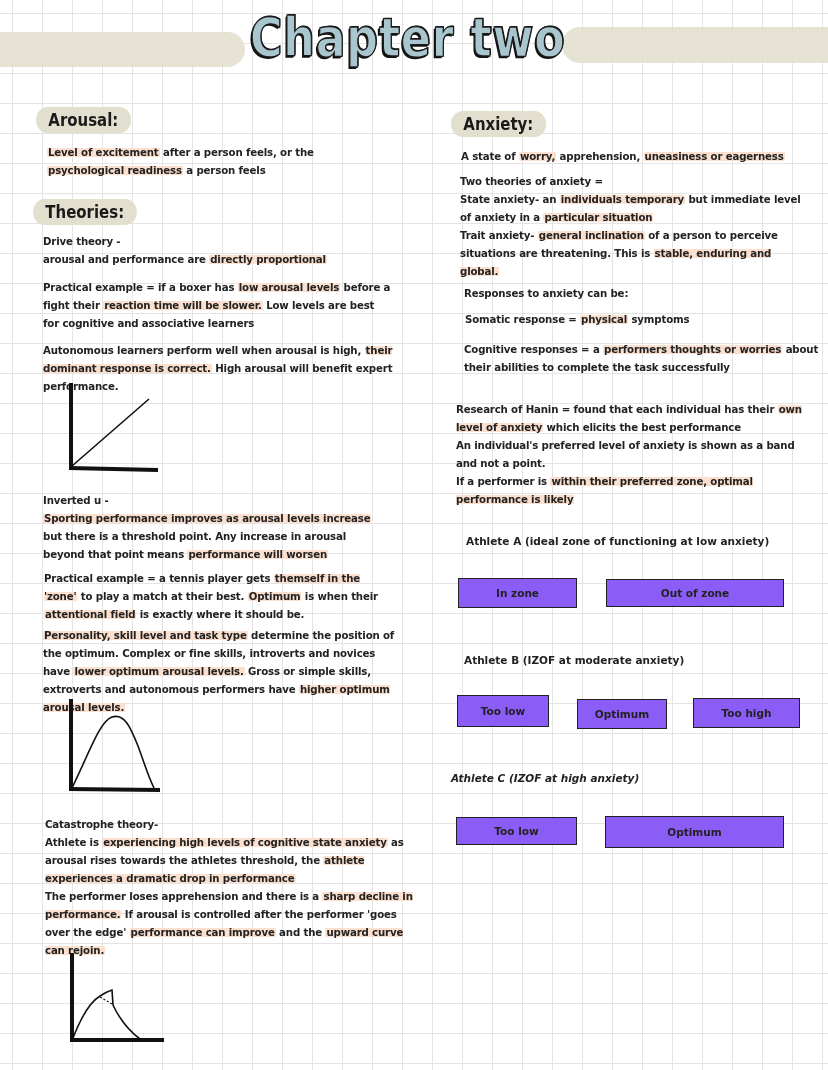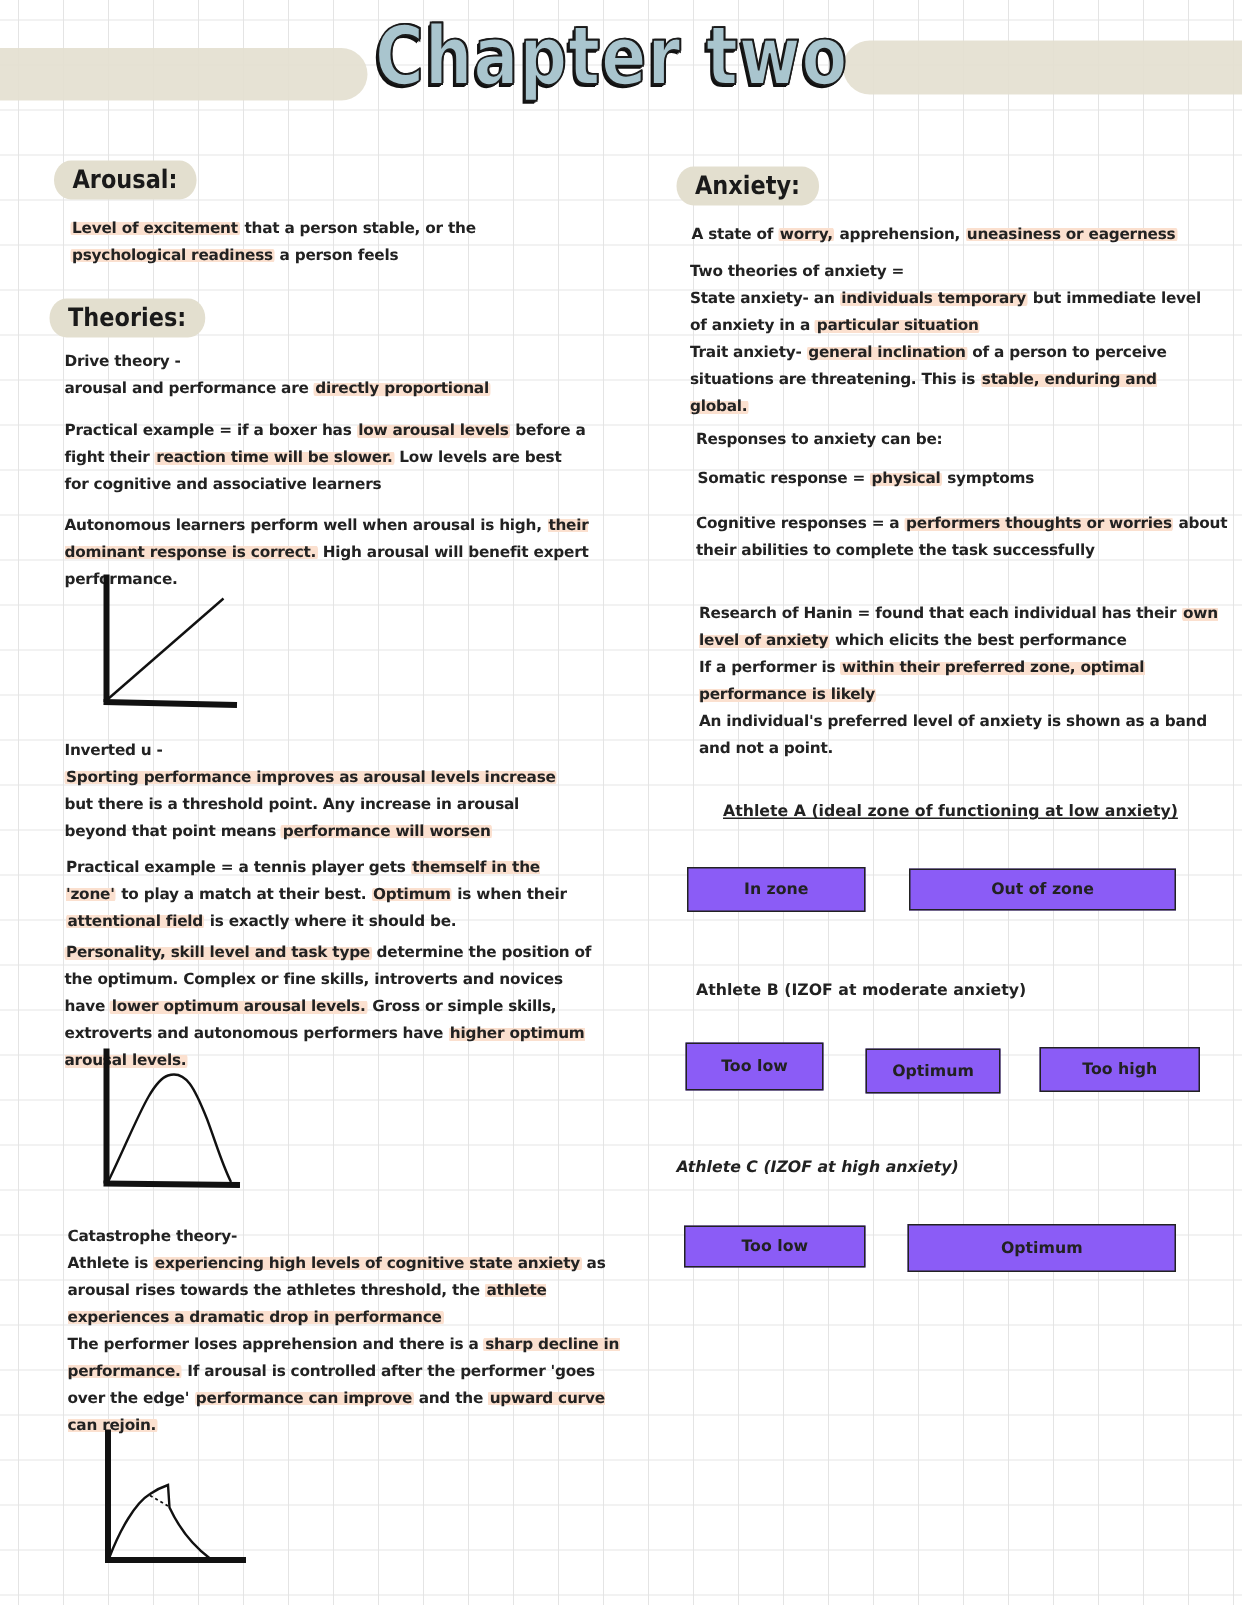--- a/index.html
+++ b/index.html
@@ -87,21 +87,21 @@
 </head>
 <body>
 
 <div class="band band-left"></div>
 <div class="band band-right"></div>
 <div class="title">Chapter two</div>
 
 <div class="pill" style="left:36px; top:107px;">Arousal:</div>
 
 <div class="para" style="left:47px; top:144px; width:300px;">
-  <span class="hl">Level of excitement</span><span> that a person stable, or the </span><span class="hl">psychological readiness</span><span> a person feels</span>
+  <span class="hl">Level of excitement</span><span> after a person feels, or the </span><span class="hl">psychological readiness</span><span> a person feels</span>
 </div>
 
 <div class="pill" style="left:33px; top:199px;">Theories:</div>
 
 <div class="para" style="left:43px; top:233px; width:340px;">
   <p>Drive theory -</p>
   <p><span>arousal and performance are </span><span class="hl">directly proportional</span></p>
 </div>
 
 <div class="para" style="left:43px; top:279px; width:350px;">
@@ -165,27 +165,27 @@
 <div class="para" style="left:464px; top:285px; width:350px;">Responses to anxiety can be:</div>
 
 <div class="para" style="left:465px; top:311px; width:350px;">
   <span>Somatic response = </span><span class="hl">physical</span><span> symptoms</span>
 </div>
 
 <div class="para" style="left:464px; top:341px; width:360px;">
   <span>Cognitive responses = a </span><span class="hl">performers thoughts or worries</span><span> about their abilities to complete the task successfully</span>
 </div>
 
-<div class="para" style="left:466px; top:401px; width:352px;">
+<div class="para" style="left:456px; top:401px; width:352px;">
   <p><span>Research of Hanin = found that each individual has their </span><span class="hl">own level of anxiety</span><span> which elicits the best performance</span></p>
+  <p>An individual's preferred level of anxiety is shown as a band and not a point.</p>
   <p><span>If a performer is </span><span class="hl">within their preferred zone, optimal performance is likely</span></p>
-  <p>An individual's preferred level of anxiety is shown as a band and not a point.</p>
 </div>
 
-<div class="subhead" style="left:482px; top:535px;text-decoration:underline;">Athlete A (ideal zone of functioning at low anxiety)</div>
+<div class="subhead" style="left:466px; top:535px;">Athlete A (ideal zone of functioning at low anxiety)</div>
 <div class="zone-box" style="left:458px; top:578px; width:119px; height:30px;">In zone</div>
 <div class="zone-box" style="left:606px; top:579px; width:178px; height:28px;">Out of zone</div>
 
 <div class="subhead" style="left:464px; top:654px;">Athlete B (IZOF at moderate anxiety)</div>
 <div class="zone-box" style="left:457px; top:695px; width:92px; height:32px;">Too low</div>
 <div class="zone-box" style="left:577px; top:699px; width:90px; height:30px;">Optimum</div>
 <div class="zone-box" style="left:693px; top:698px; width:107px; height:30px;">Too high</div>
 
 <div class="subhead" style="left:451px; top:772px;font-style:italic;">Athlete C (IZOF at high anxiety)</div>
 <div class="zone-box" style="left:456px; top:817px; width:121px; height:28px;">Too low</div>

